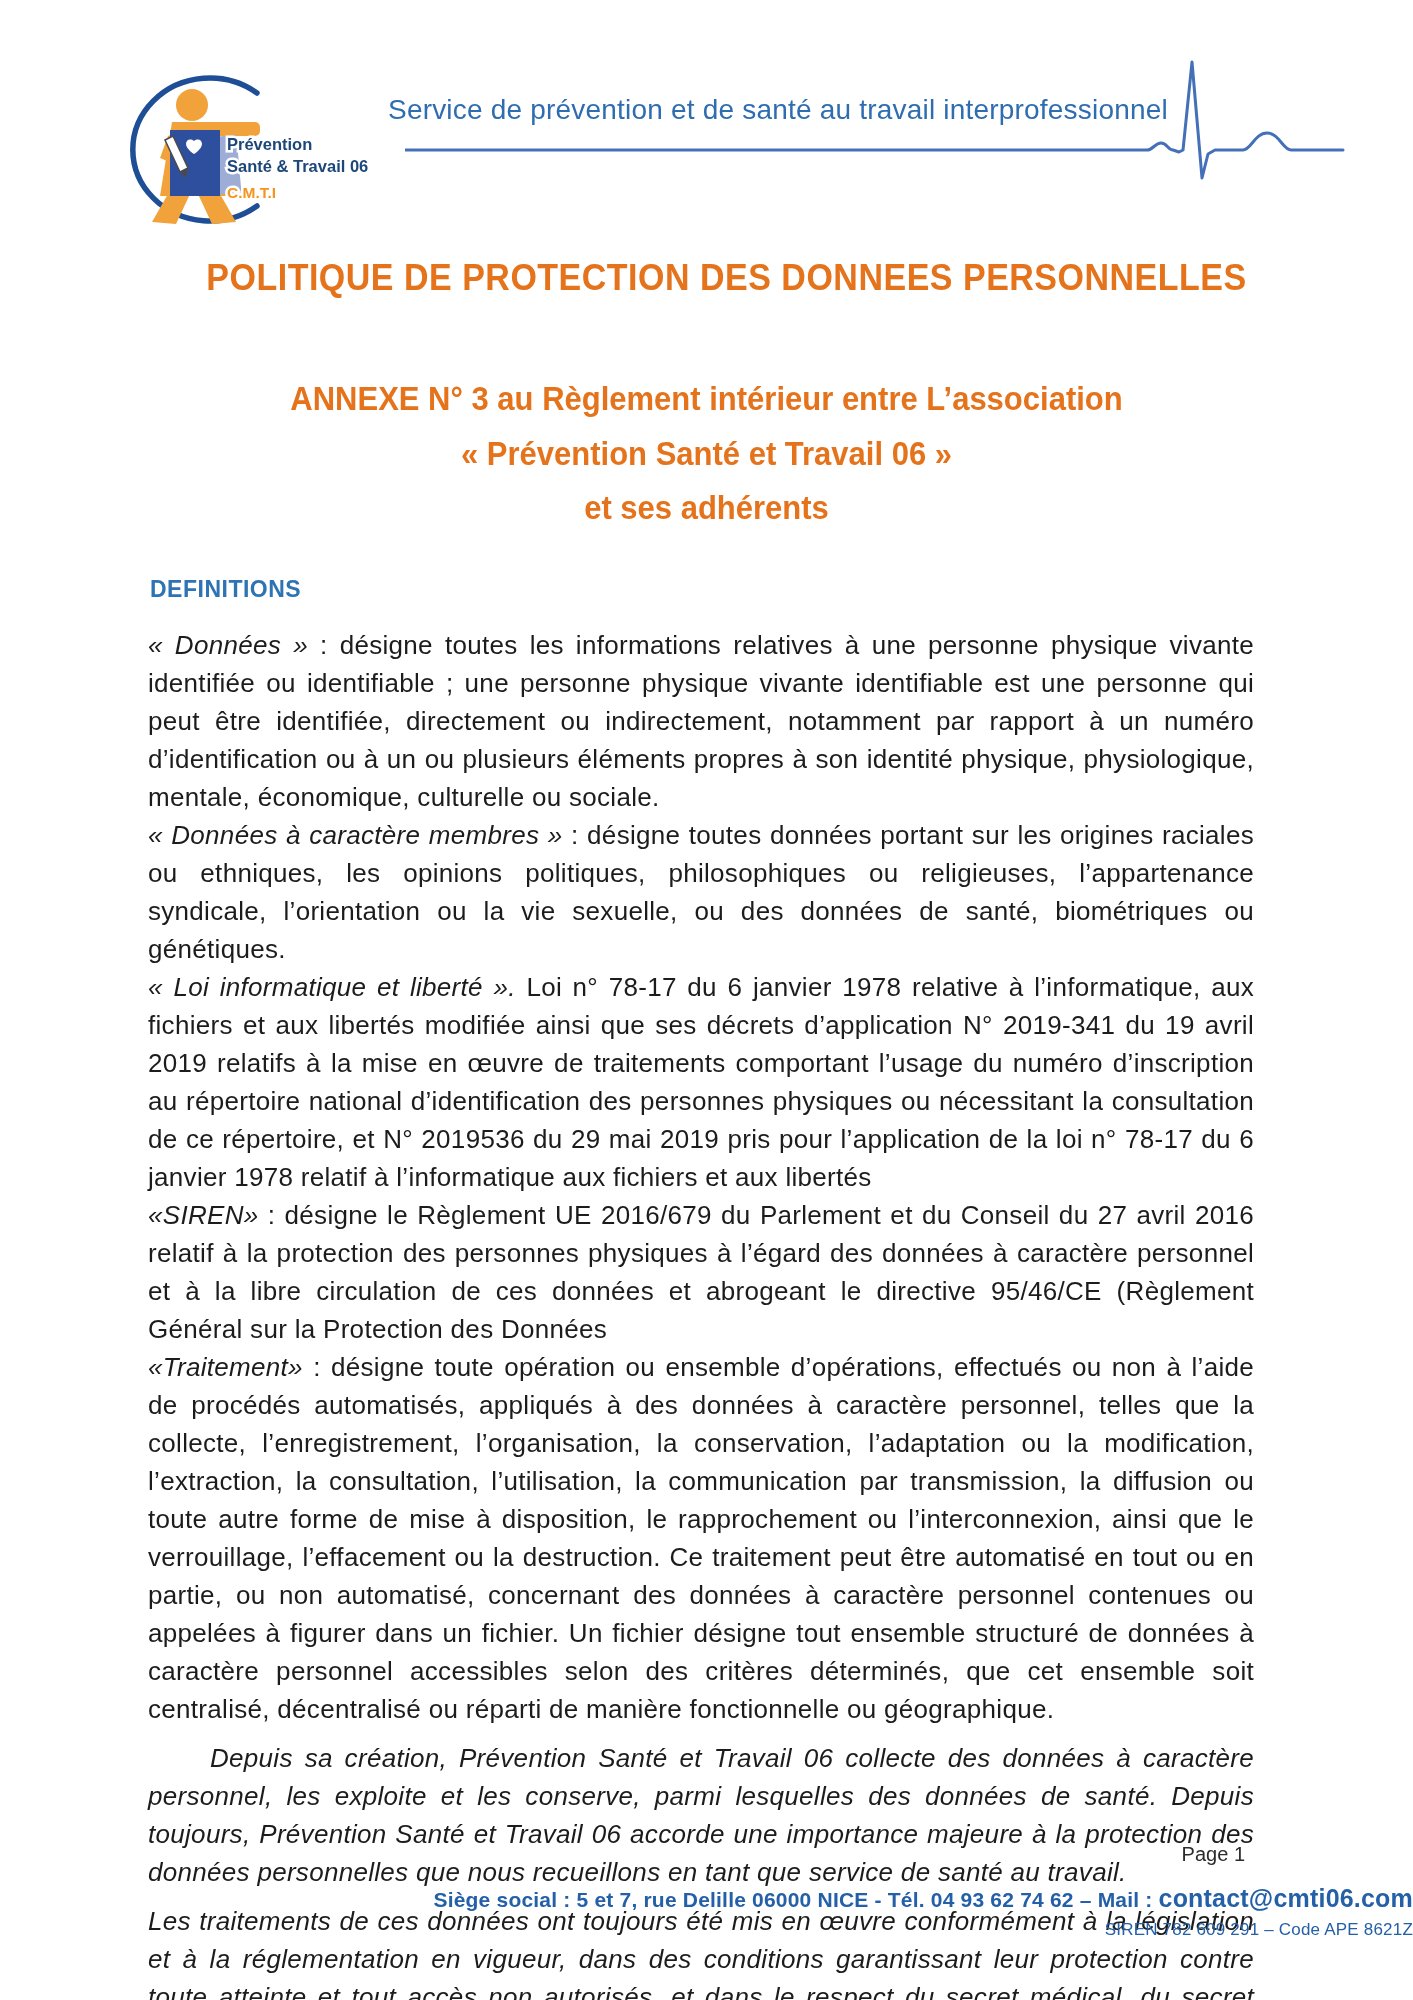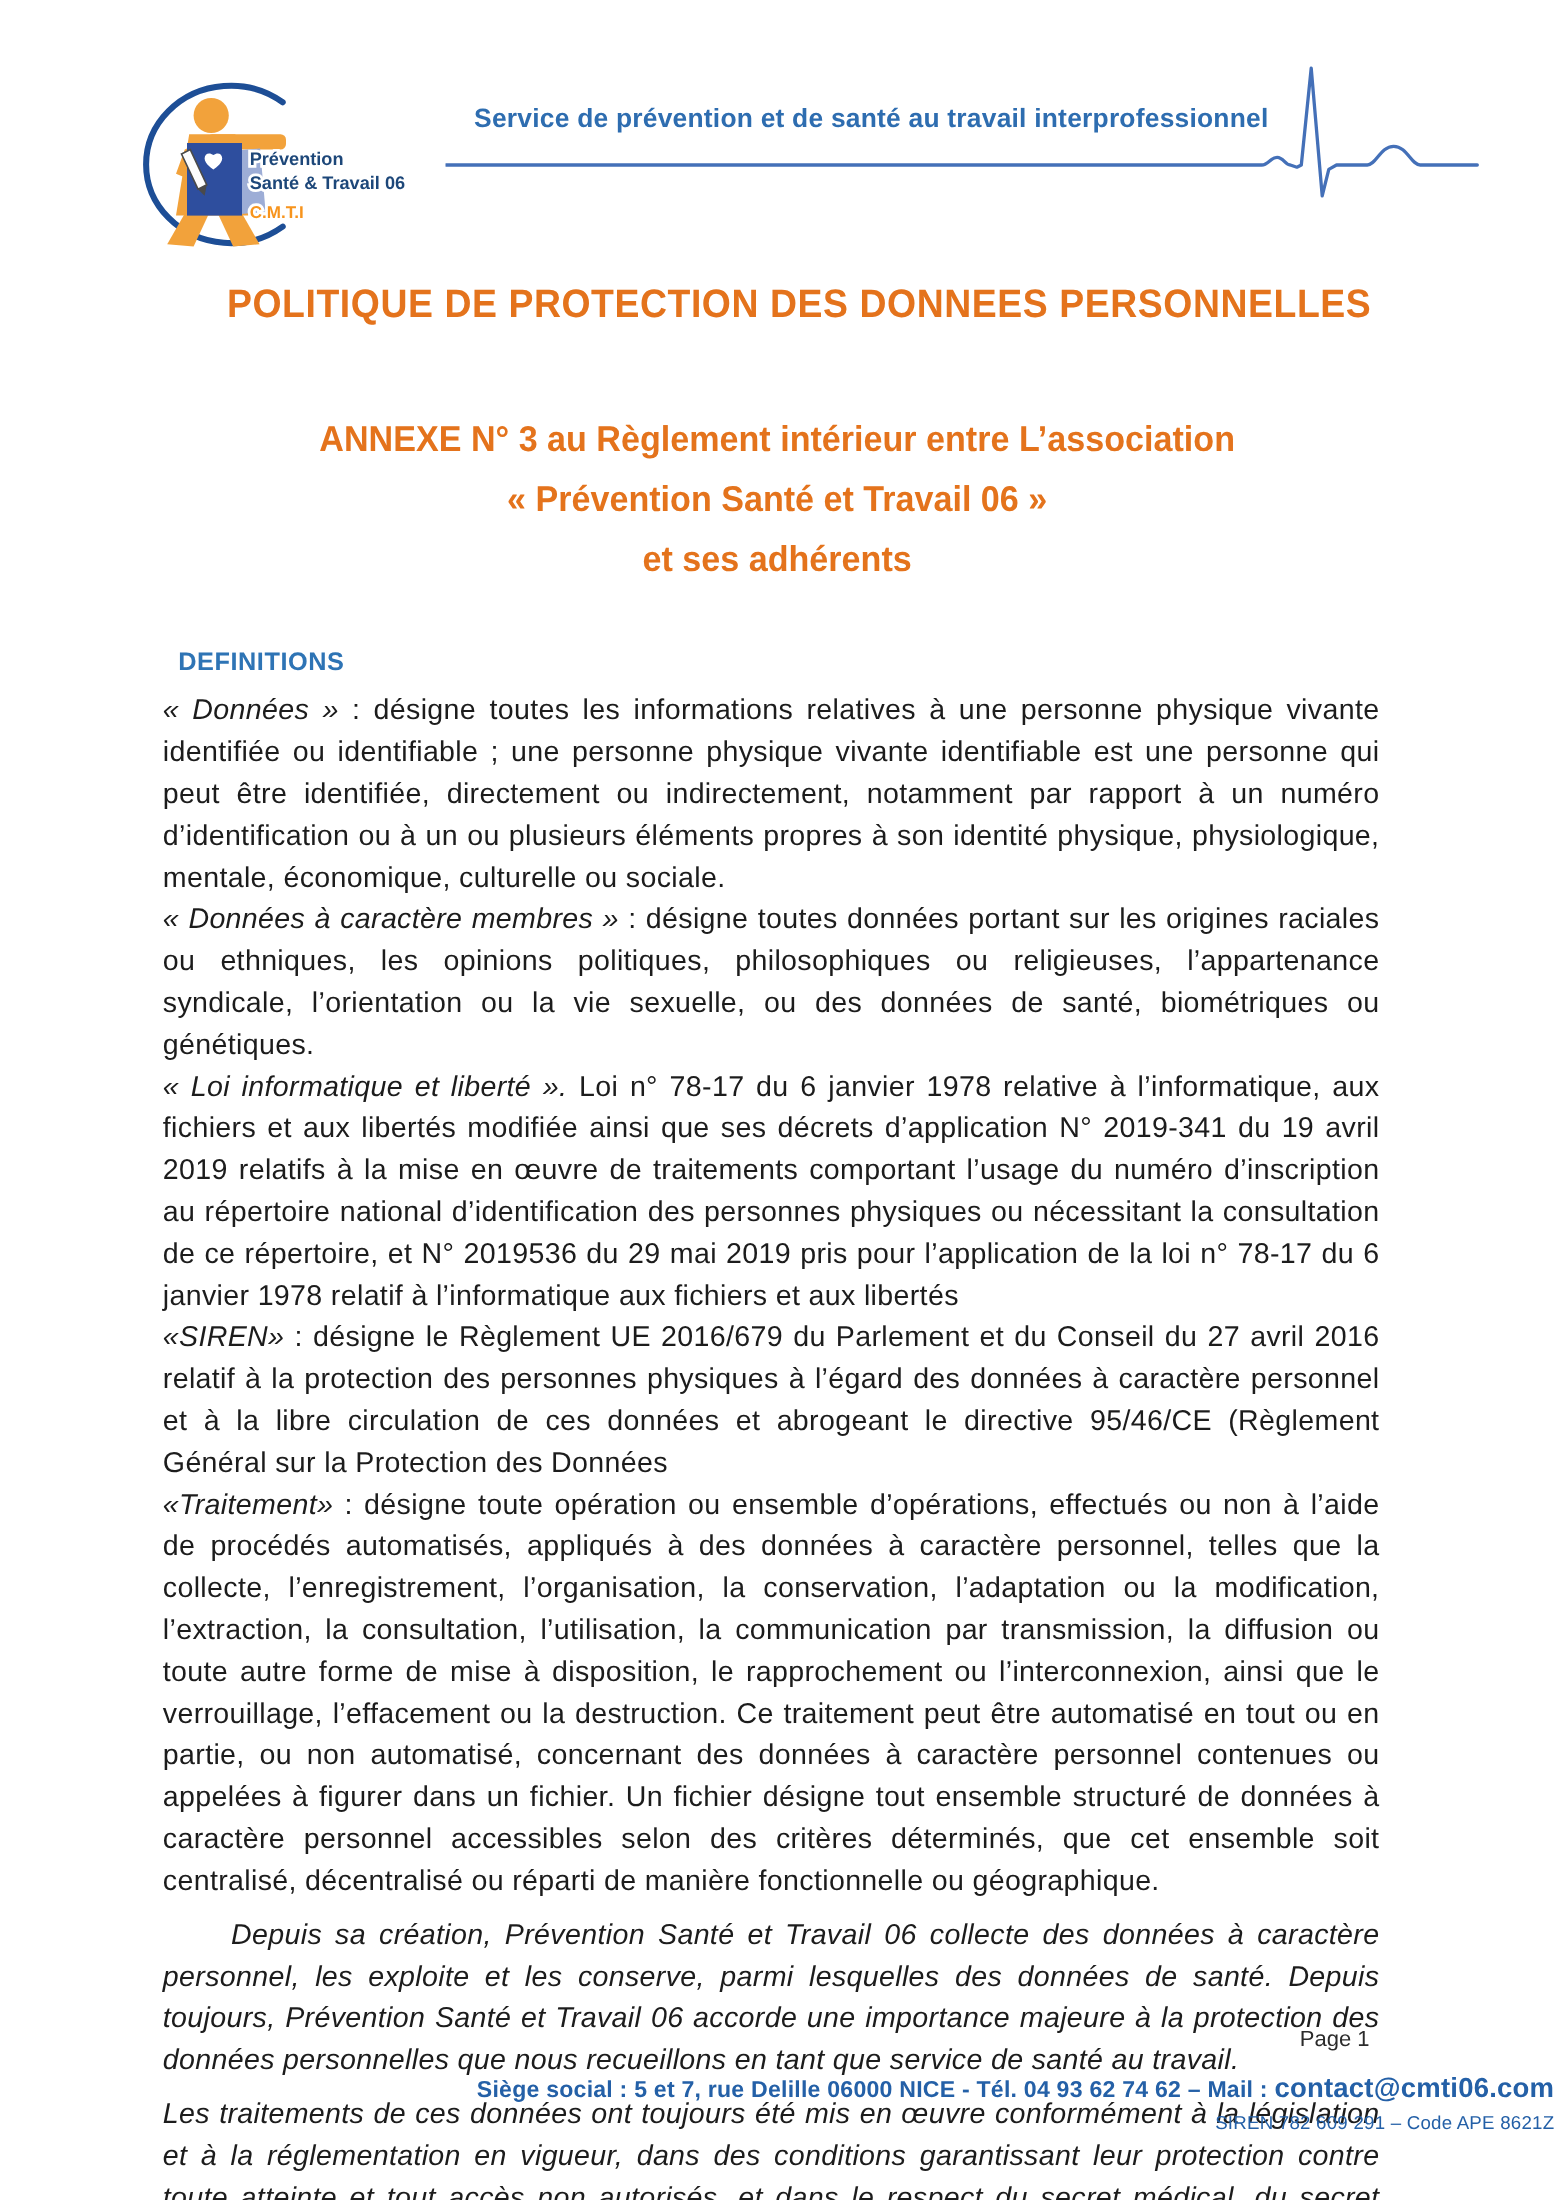--- a/index.html
+++ b/index.html
@@ -3,37 +3,37 @@
 <meta charset="utf-8">
 <style>
   html,body{margin:0;padding:0;background:#ffffff;}
   .page{
     position:relative;width:1413px;height:2000px;background:#fff;
     font-family:"Liberation Sans",sans-serif;overflow:hidden;color:var(--ink);
   }
   
   .logo{position:absolute;left:108px;top:46px;width:290px;height:190px;}
   .tagline{
-    position:absolute;left:431px;top:94px;font-size:24px;font-weight:700;
+    position:absolute;left:388px;top:94px;font-size:28px;font-weight:400;
     color:var(--tagline);letter-spacing:0.2px;white-space:nowrap;
   }
   .ecg{position:absolute;left:405px;top:48px;width:990px;height:135px;}
   
   .title{
     position:absolute;top:258px;left:40px;right:0;margin:0;text-align:center;
     font-size:34px;font-weight:700;color:var(--orange);letter-spacing:0.5px;
     transform:scaleY(1.06);
   }
   .subtitle{
     position:absolute;top:376px;left:0;right:0;text-align:center;
     font-size:31px;font-weight:700;color:var(--orange);line-height:52px;
     transform:scaleY(1.05);
   }
   .defs{
-    position:absolute;top:576px;left:150px;margin:12px;
+    position:absolute;top:576px;left:150px;margin:0;
     font-size:23px;font-weight:700;color:var(--blue_heading);letter-spacing:0.5px;
   }
   
   .body{
     position:absolute;top:626px;left:148px;width:1106px;
     font-size:26px;line-height:38px;letter-spacing:0.3px;
     text-align:justify;color:var(--ink);
   }
   .para{margin:0;}
   .para.gap{margin-top:11px;font-style:italic;}

